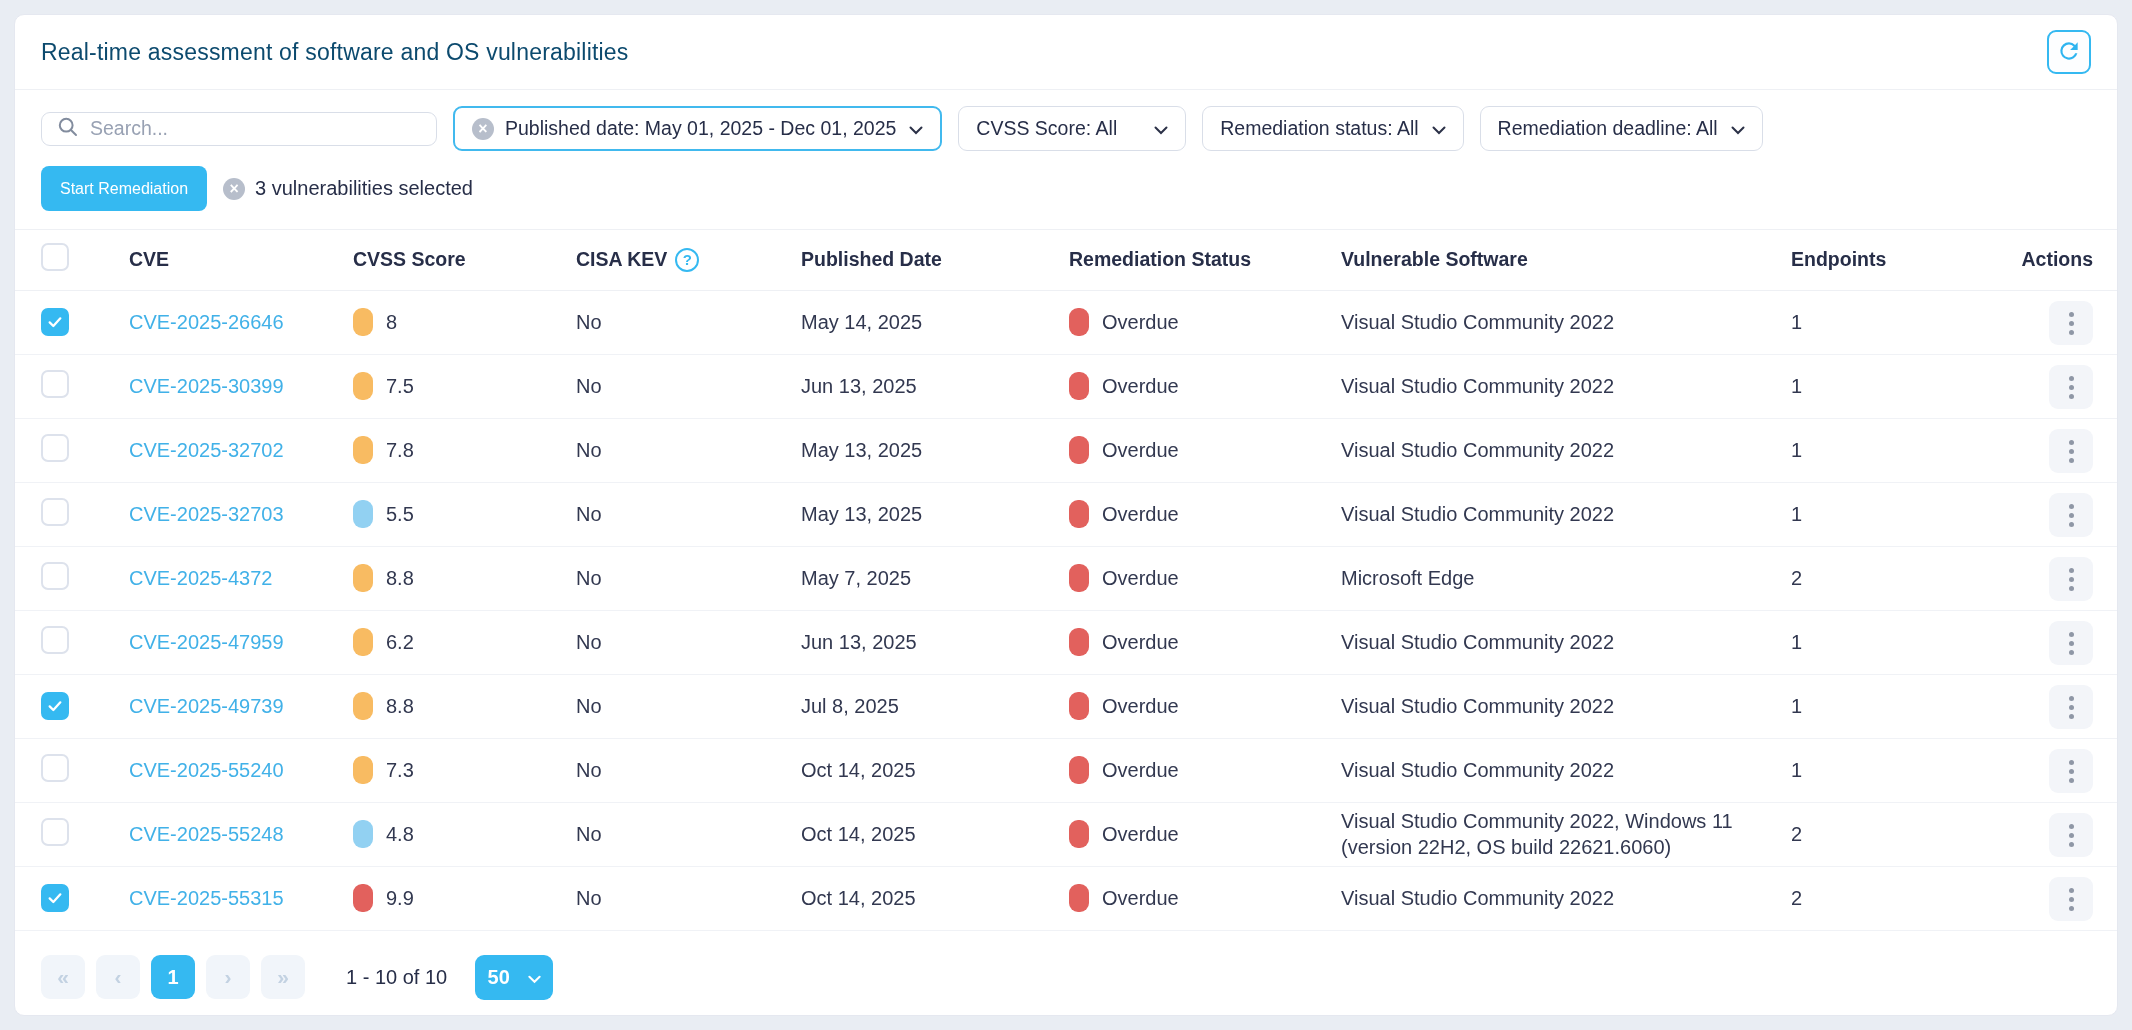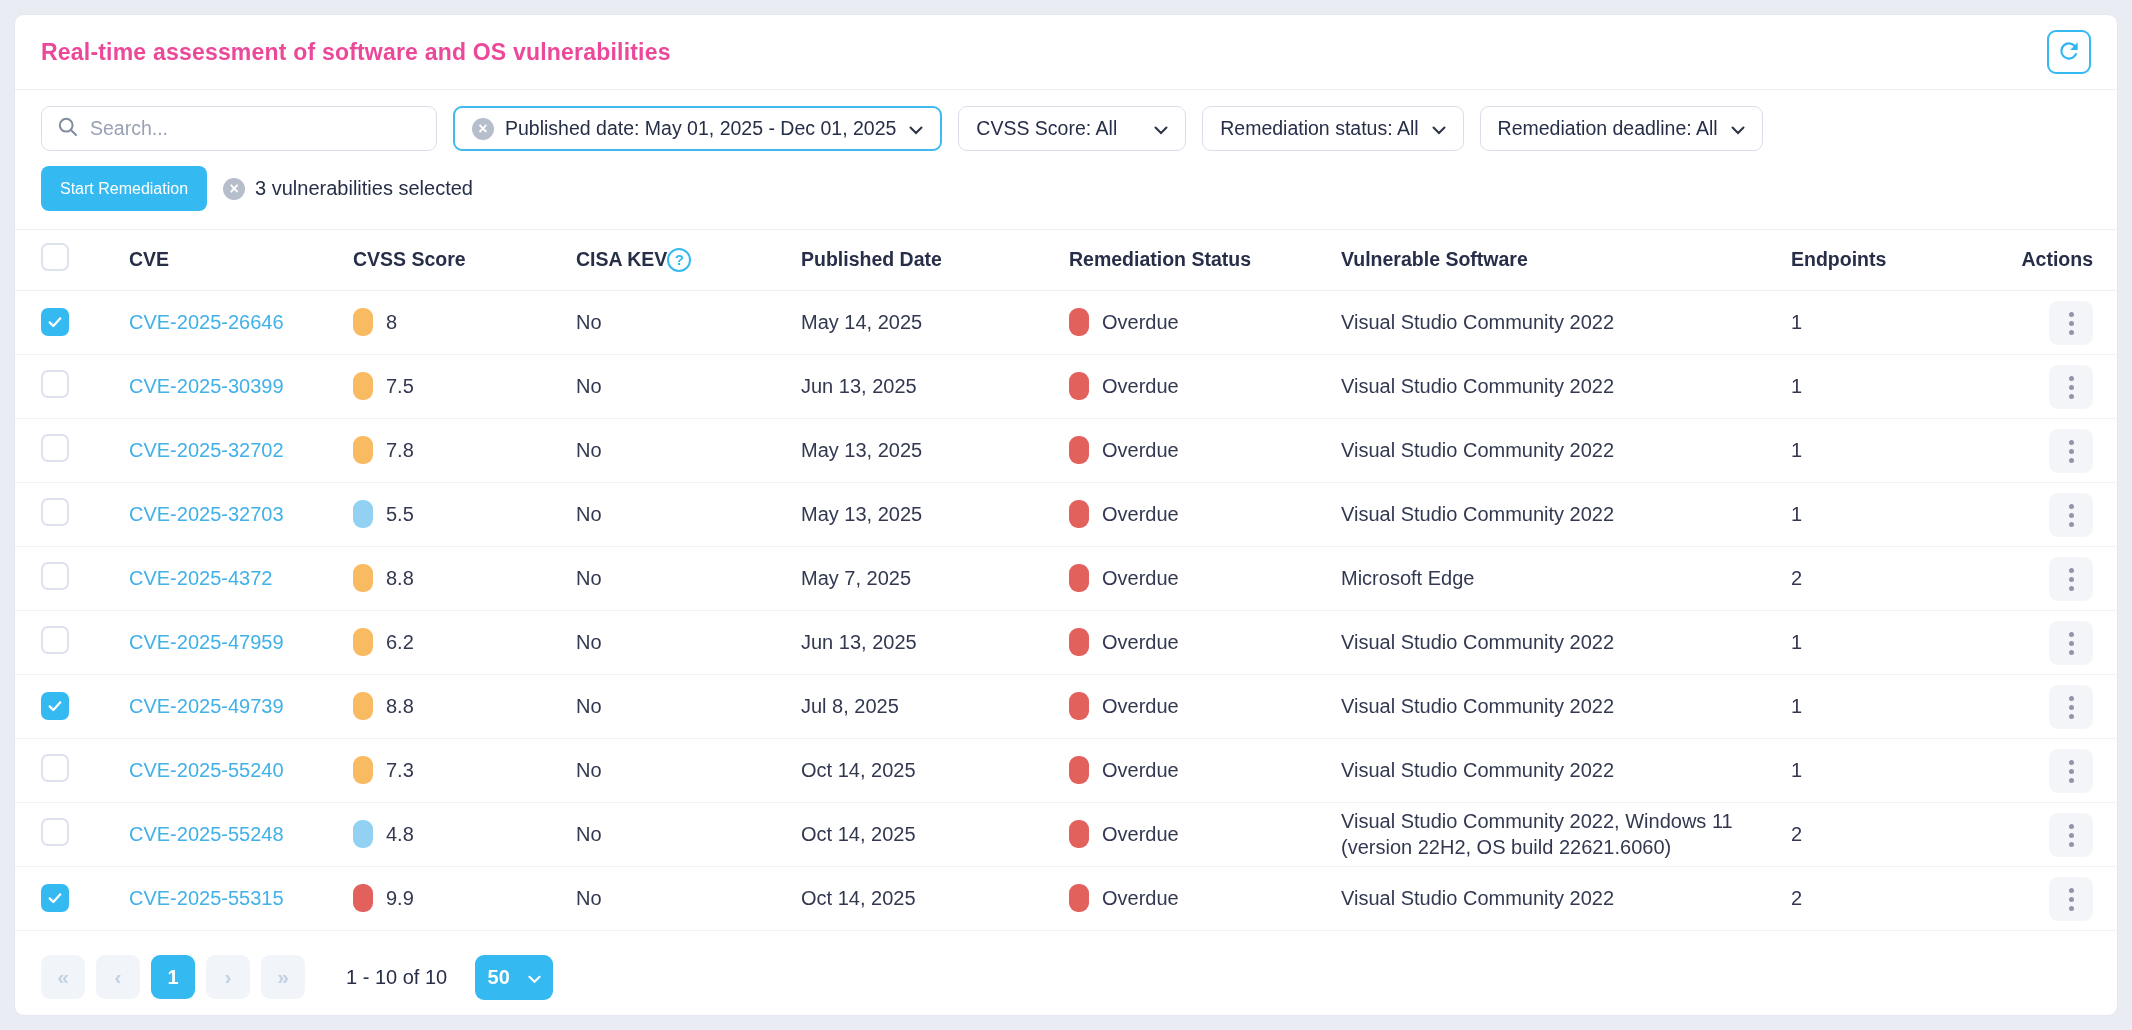--- a/index.html
+++ b/index.html
@@ -18,33 +18,33 @@
     border: 1px solid #e5e8f0;
     border-radius: 10px;
     overflow: hidden;
   }
   
   .card-header {
     display: flex; align-items: center; justify-content: space-between;
     padding: 15px 26px;
     border-bottom: 1px solid #eef0f4;
   }
-  .page-title { font-size: 23px; font-weight: 700; letter-spacing: .2px; color: #ec4899; }
+  .page-title { font-size: 23px; font-weight: 400; letter-spacing: .2px; color: #0c4a6e; }
   .refresh-btn {
     width: 44px; height: 44px;
     border: 2px solid #35b9f1; border-radius: 9px;
     background: #fdfeff;
     display: flex; align-items: center; justify-content: center;
     cursor: pointer;
   }
   
   .controls { border-bottom: 1px solid #eef0f4; padding: 16px 26px 18px; }
   .filters { display: flex; align-items: center; gap: 16px; }
   .search-box {
-    width: 396px; height: 45px;
+    width: 396px; height: 34px;
     border: 1px solid #d9dee8; border-radius: 9px;
     display: flex; align-items: center; gap: 11px;
     padding: 0 15px; background: #fff;
   }
   .search-box input {
     border: none; outline: none; flex: 1;
     font-size: 19.5px; font-family: inherit; color: #272e48;
   }
   .search-box input::placeholder { color: #98a1b3; }
   .chip {
@@ -92,21 +92,21 @@
   .col-cve { width: 224px; }
   .col-score { width: 223px; }
   .col-kev { width: 225px; }
   .col-date { width: 268px; }
   .col-status { width: 272px; }
   .col-soft { width: 450px; }
   .col-endp { width: 230px; }
   .col-actions { width: auto; }
   th.cell-check, td.cell-check { padding-left: 26px; }
   th.cell-actions, td.cell-actions { text-align: right; padding-right: 24px; }
-  .kev-head { display: inline-flex; align-items: center; }
+  .kev-head { display: inline-flex; align-items: center; gap: 8px; }
   .help-circle {
     width: 24px; height: 24px; border-radius: 50%;
     border: 2px solid #35b9f1; color: #35b9f1;
     font-size: 15px; font-weight: 700;
     display: inline-flex; align-items: center; justify-content: center;
     cursor: pointer;
   }
   .checkbox {
     width: 28px; height: 28px;
     border: 2px solid #dde2ec; border-radius: 7px;

